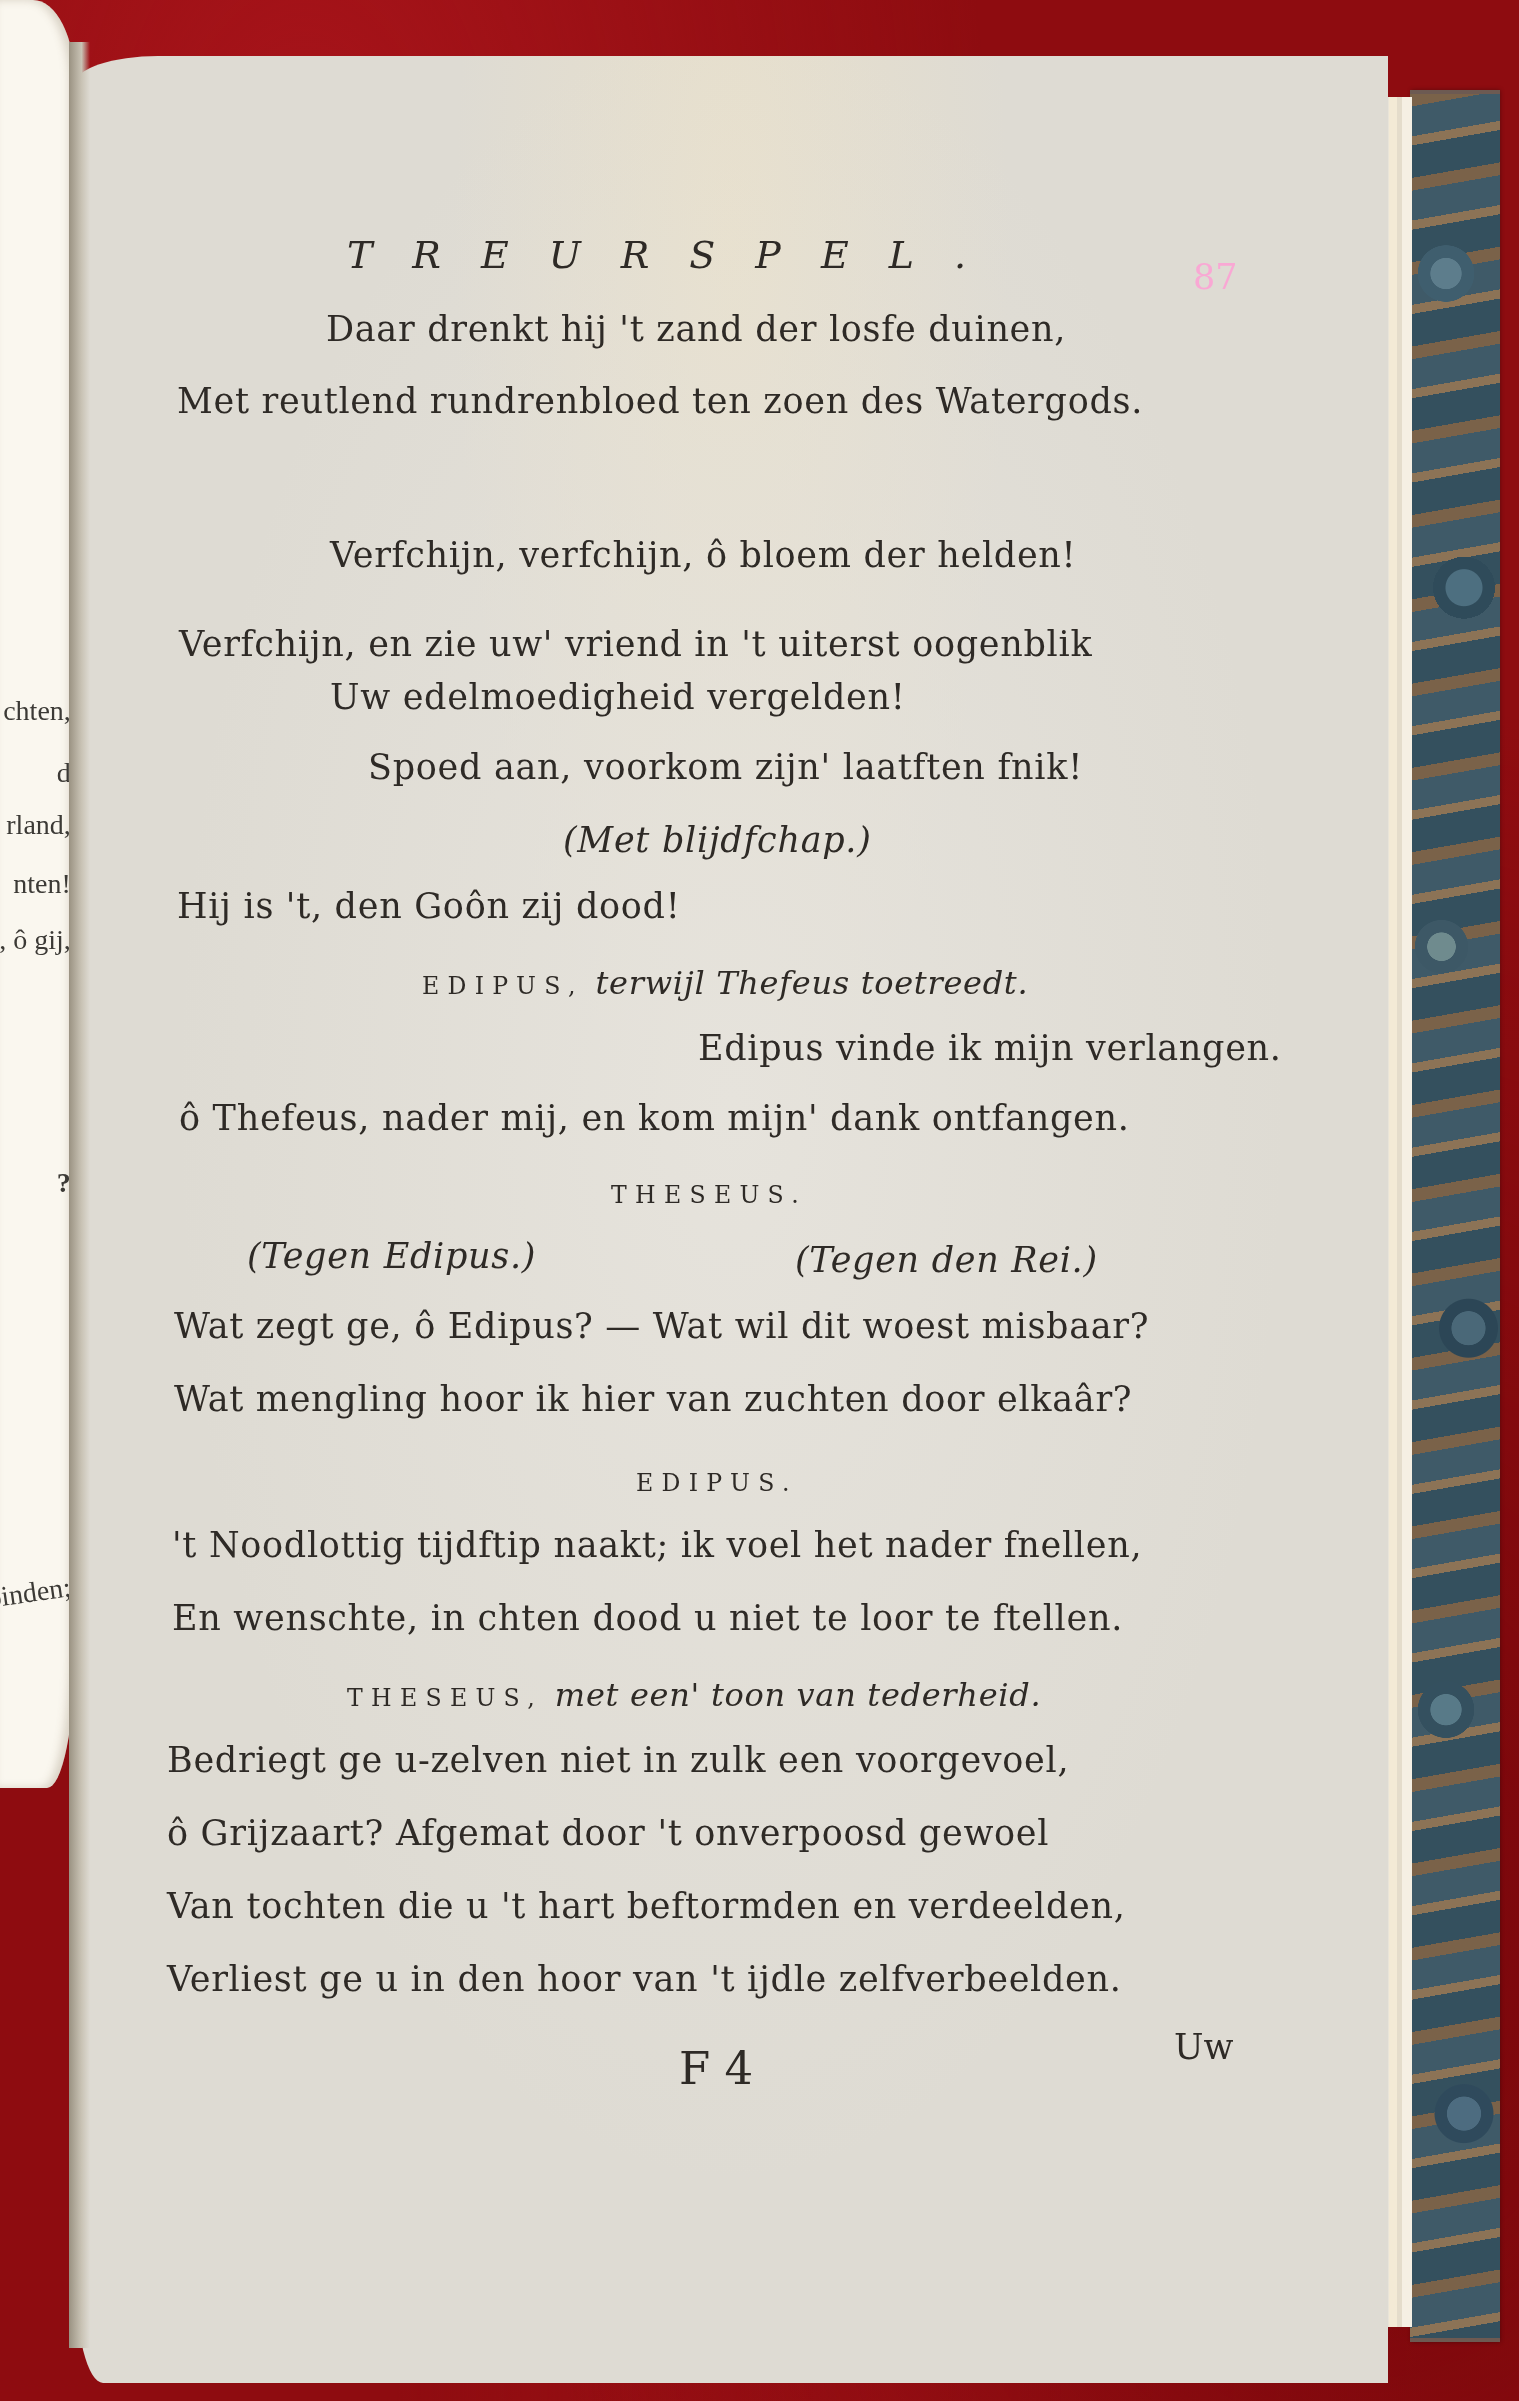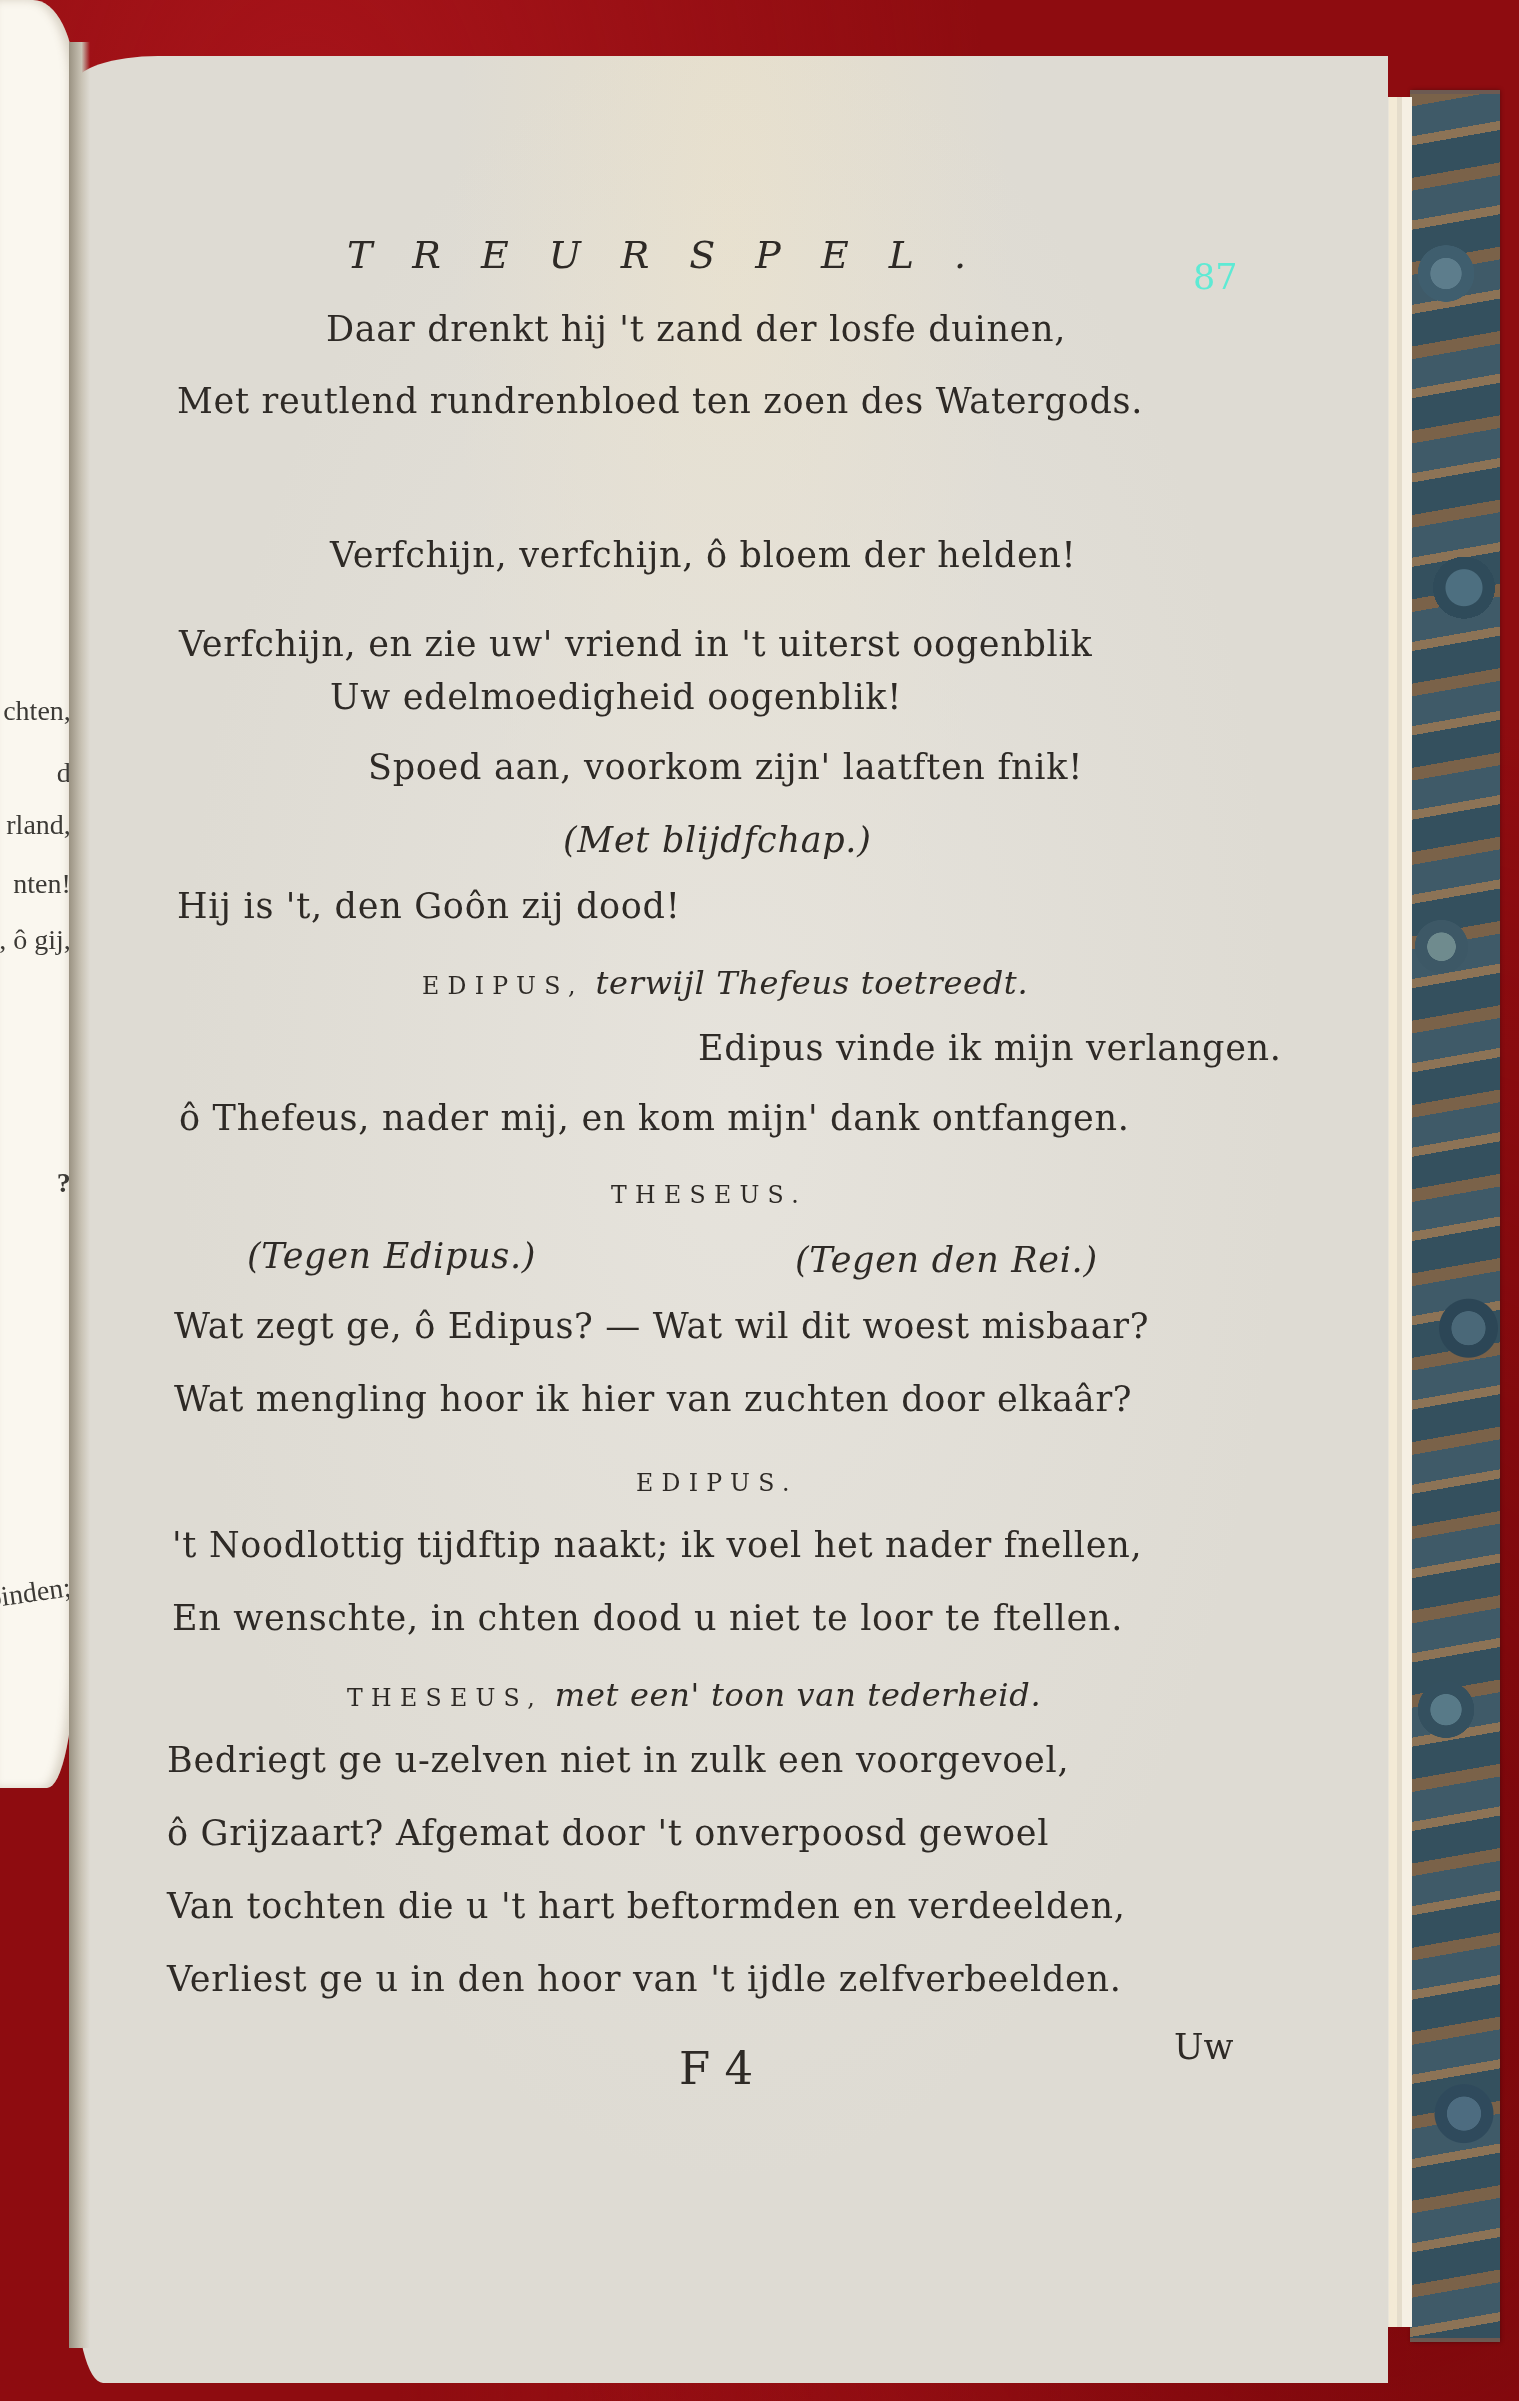--- a/index.html
+++ b/index.html
@@ -64,21 +64,21 @@
     position: absolute; white-space: nowrap; color: #2e2a26;
     font-size: 35px; letter-spacing: 0.7px;
     font-family: "DejaVu Serif", "Liberation Serif", serif;
   }
   .it { font-style: italic; }
   .sc { letter-spacing: 8.3px; font-size: 23.6px; }
   .header-title {
     position: absolute; left: 347px; top: 233px; font-size: 38px;
     font-style: italic; letter-spacing: 40px; color: #2e2a26; white-space: nowrap;
   }
-  .page-num { position: absolute; left: 1193px; top: 257px; font-size: 35px; color: #5eead4; }
+  .page-num { position: absolute; left: 1193px; top: 257px; font-size: 35px; color: #f9a8d4; }
   .sig { position: absolute; left: 679px; top: 2042px; font-size: 45px; color: #2e2a26; }
   .catch { position: absolute; left: 1174px; top: 2027px; font-size: 35px; color: #2e2a26; }
 </style>
 </head>
 <body>
 
 <div class="left-page">
   <span class="left-frag" style="top:695px">chten,</span>
   <span class="left-frag" style="top:757px">d</span>
   <span class="left-frag" style="top:809px">rland,</span>
@@ -96,21 +96,21 @@
 <div class="gutter"></div>
 
 <div class="header-title">TREURSPEL.</div>
 <div class="page-num">87</div>
 
 <div class="line" style="left:326px; top:309px">Daar drenkt hij 't zand der losfe duinen,</div>
 <div class="line" style="left:177px; top:381px">Met reutlend rundrenbloed ten zoen des Watergods.</div>
 
 <div class="line" style="left:330px; top:535px">Verfchijn, verfchijn, ô bloem der helden!</div>
 <div class="line" style="left:179px; top:624px">Verfchijn, en zie uw' vriend in 't uiterst oogenblik</div>
-<div class="line" style="left:330px; top:677px">Uw edelmoedigheid oogenblik!</div>
+<div class="line" style="left:330px; top:677px">Uw edelmoedigheid vergelden!</div>
 <div class="line" style="left:368px; top:747px">Spoed aan, voorkom zijn' laatften fnik!</div>
 <div class="line it" style="left:563px; top:820px">(Met blijdfchap.)</div>
 <div class="line" style="left:177px; top:886px">Hij is 't, den Goôn zij dood!</div>
 
 <div class="line" style="left:422px; top:962px">
   <span class="sc">EDIPUS,</span>
   <span class="it" style="font-size:32px">terwijl Thefeus toetreedt.</span>
 </div>
 <div class="line" style="left:698px; top:1028px">Edipus vinde ik mijn verlangen.</div>
 <div class="line" style="left:179px; top:1098px">ô Thefeus, nader mij, en kom mijn' dank ontfangen.</div>

